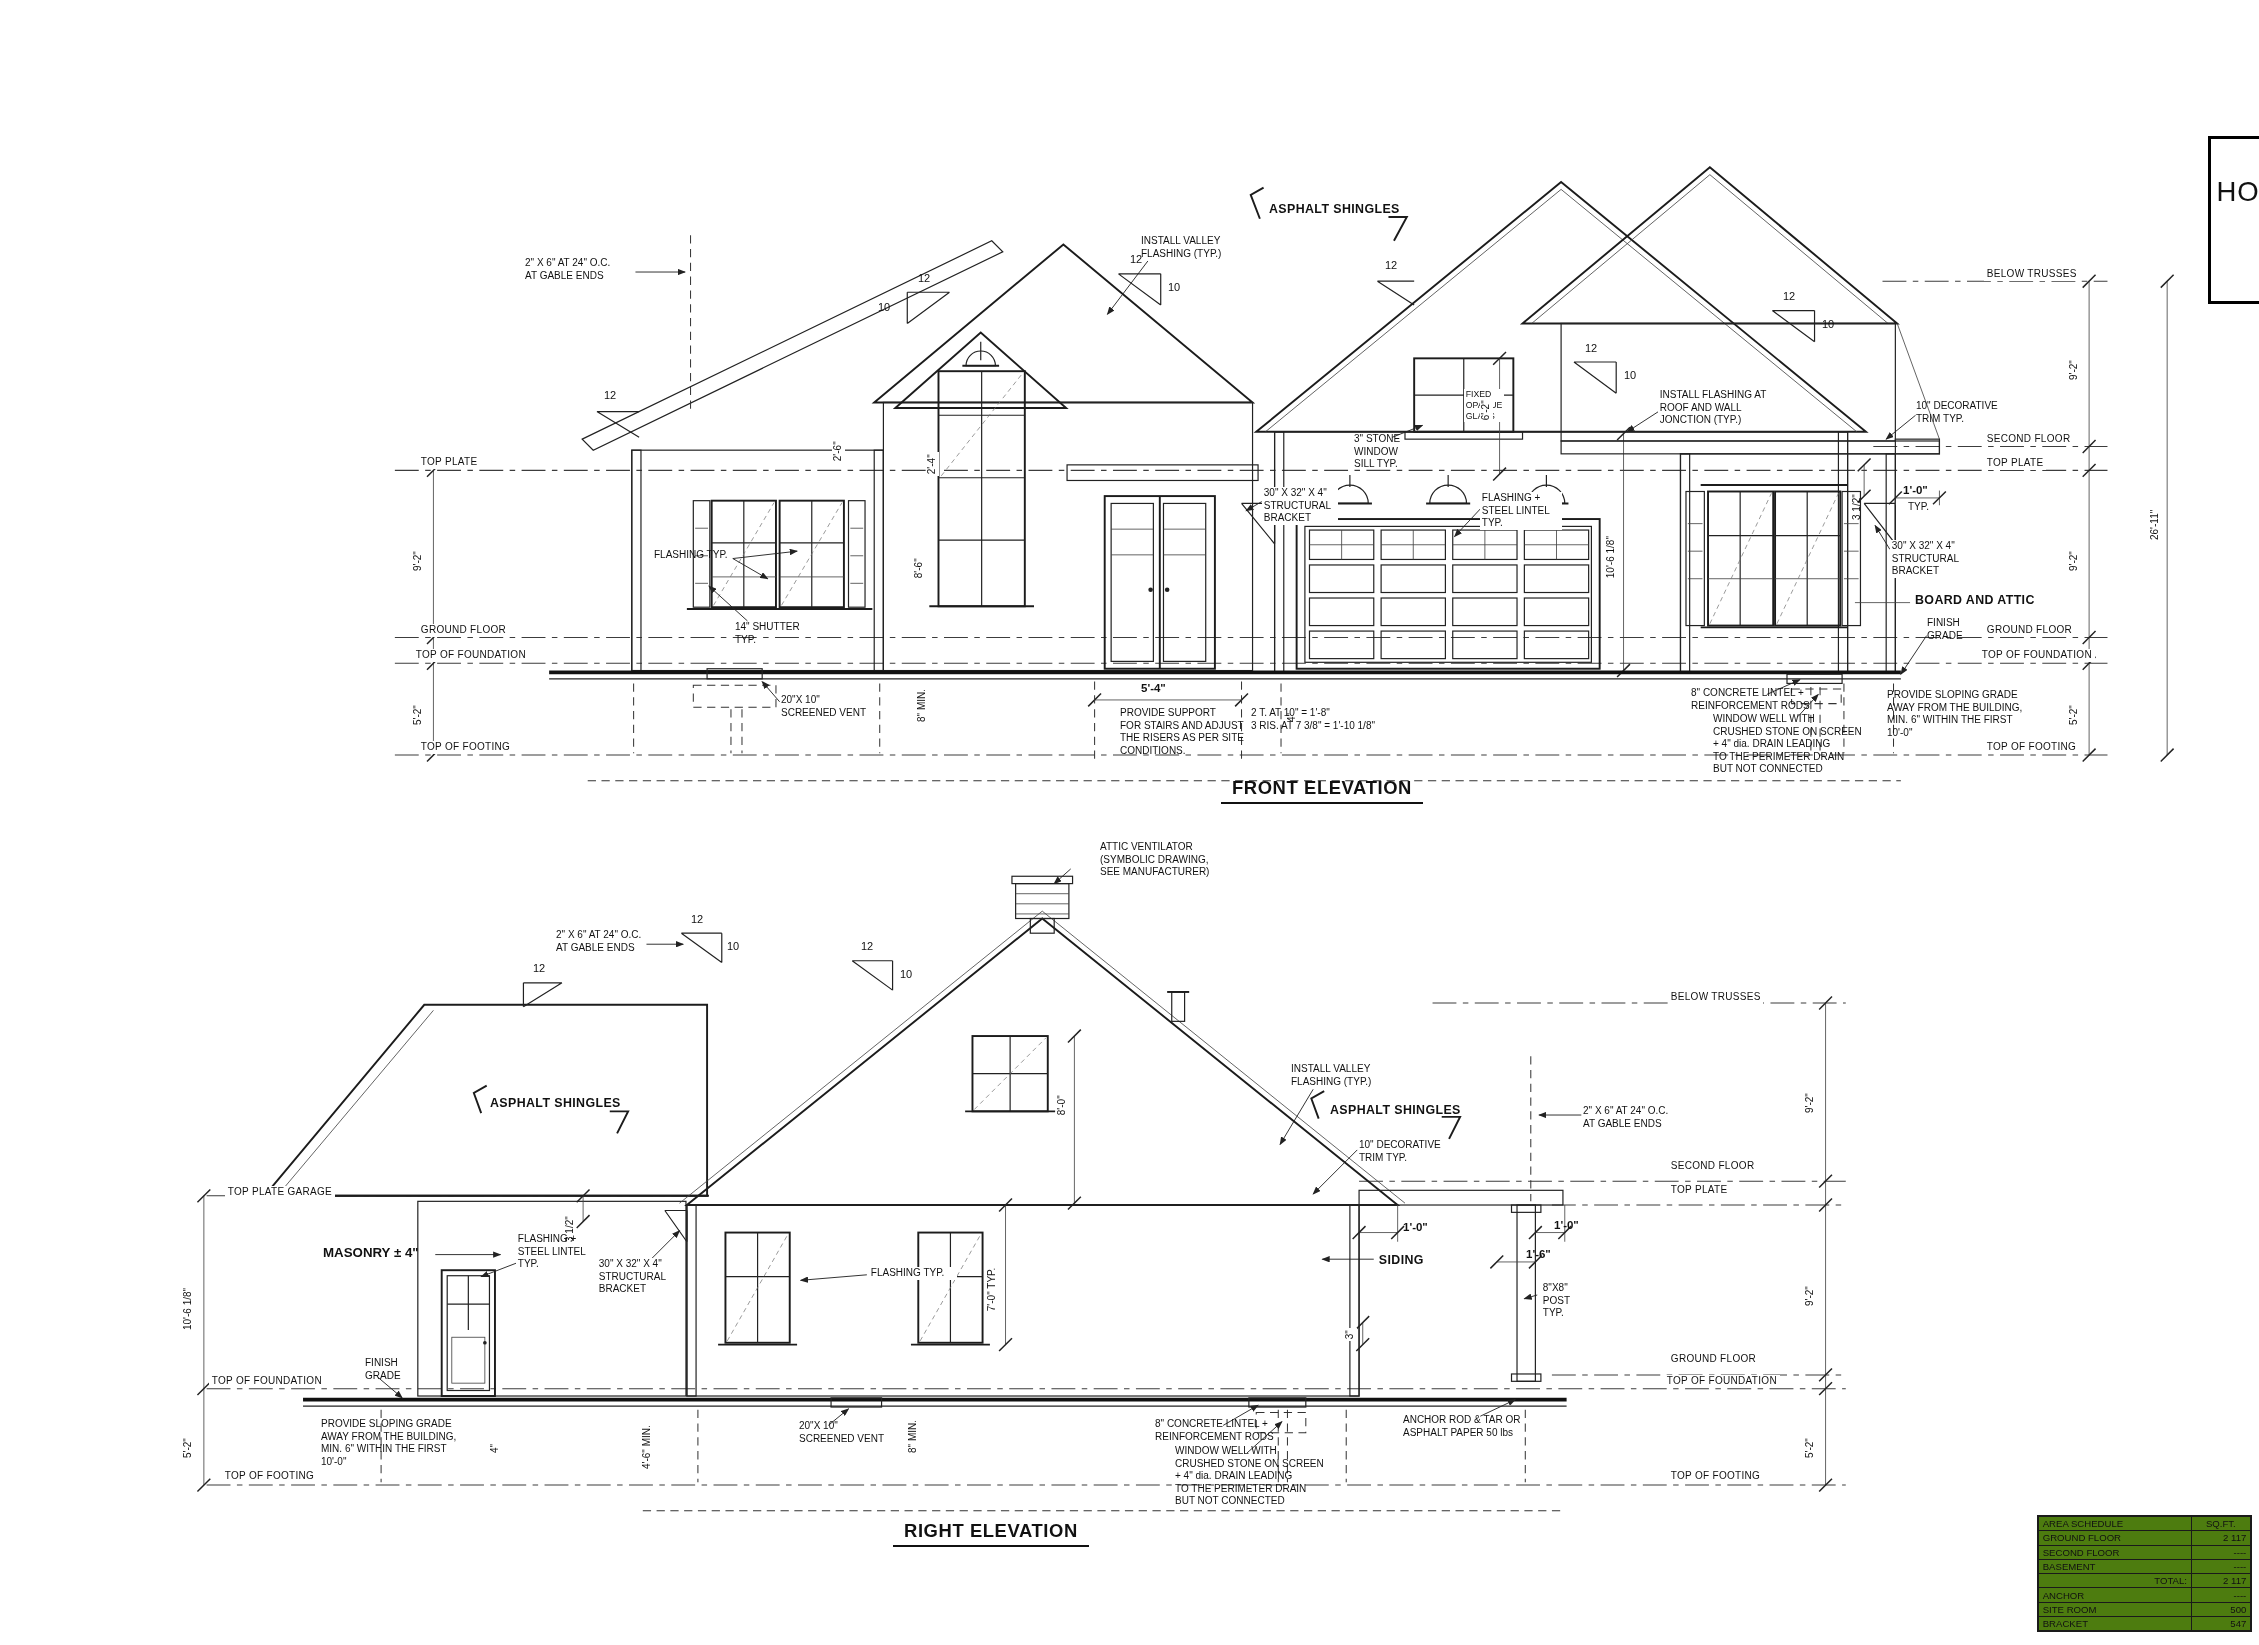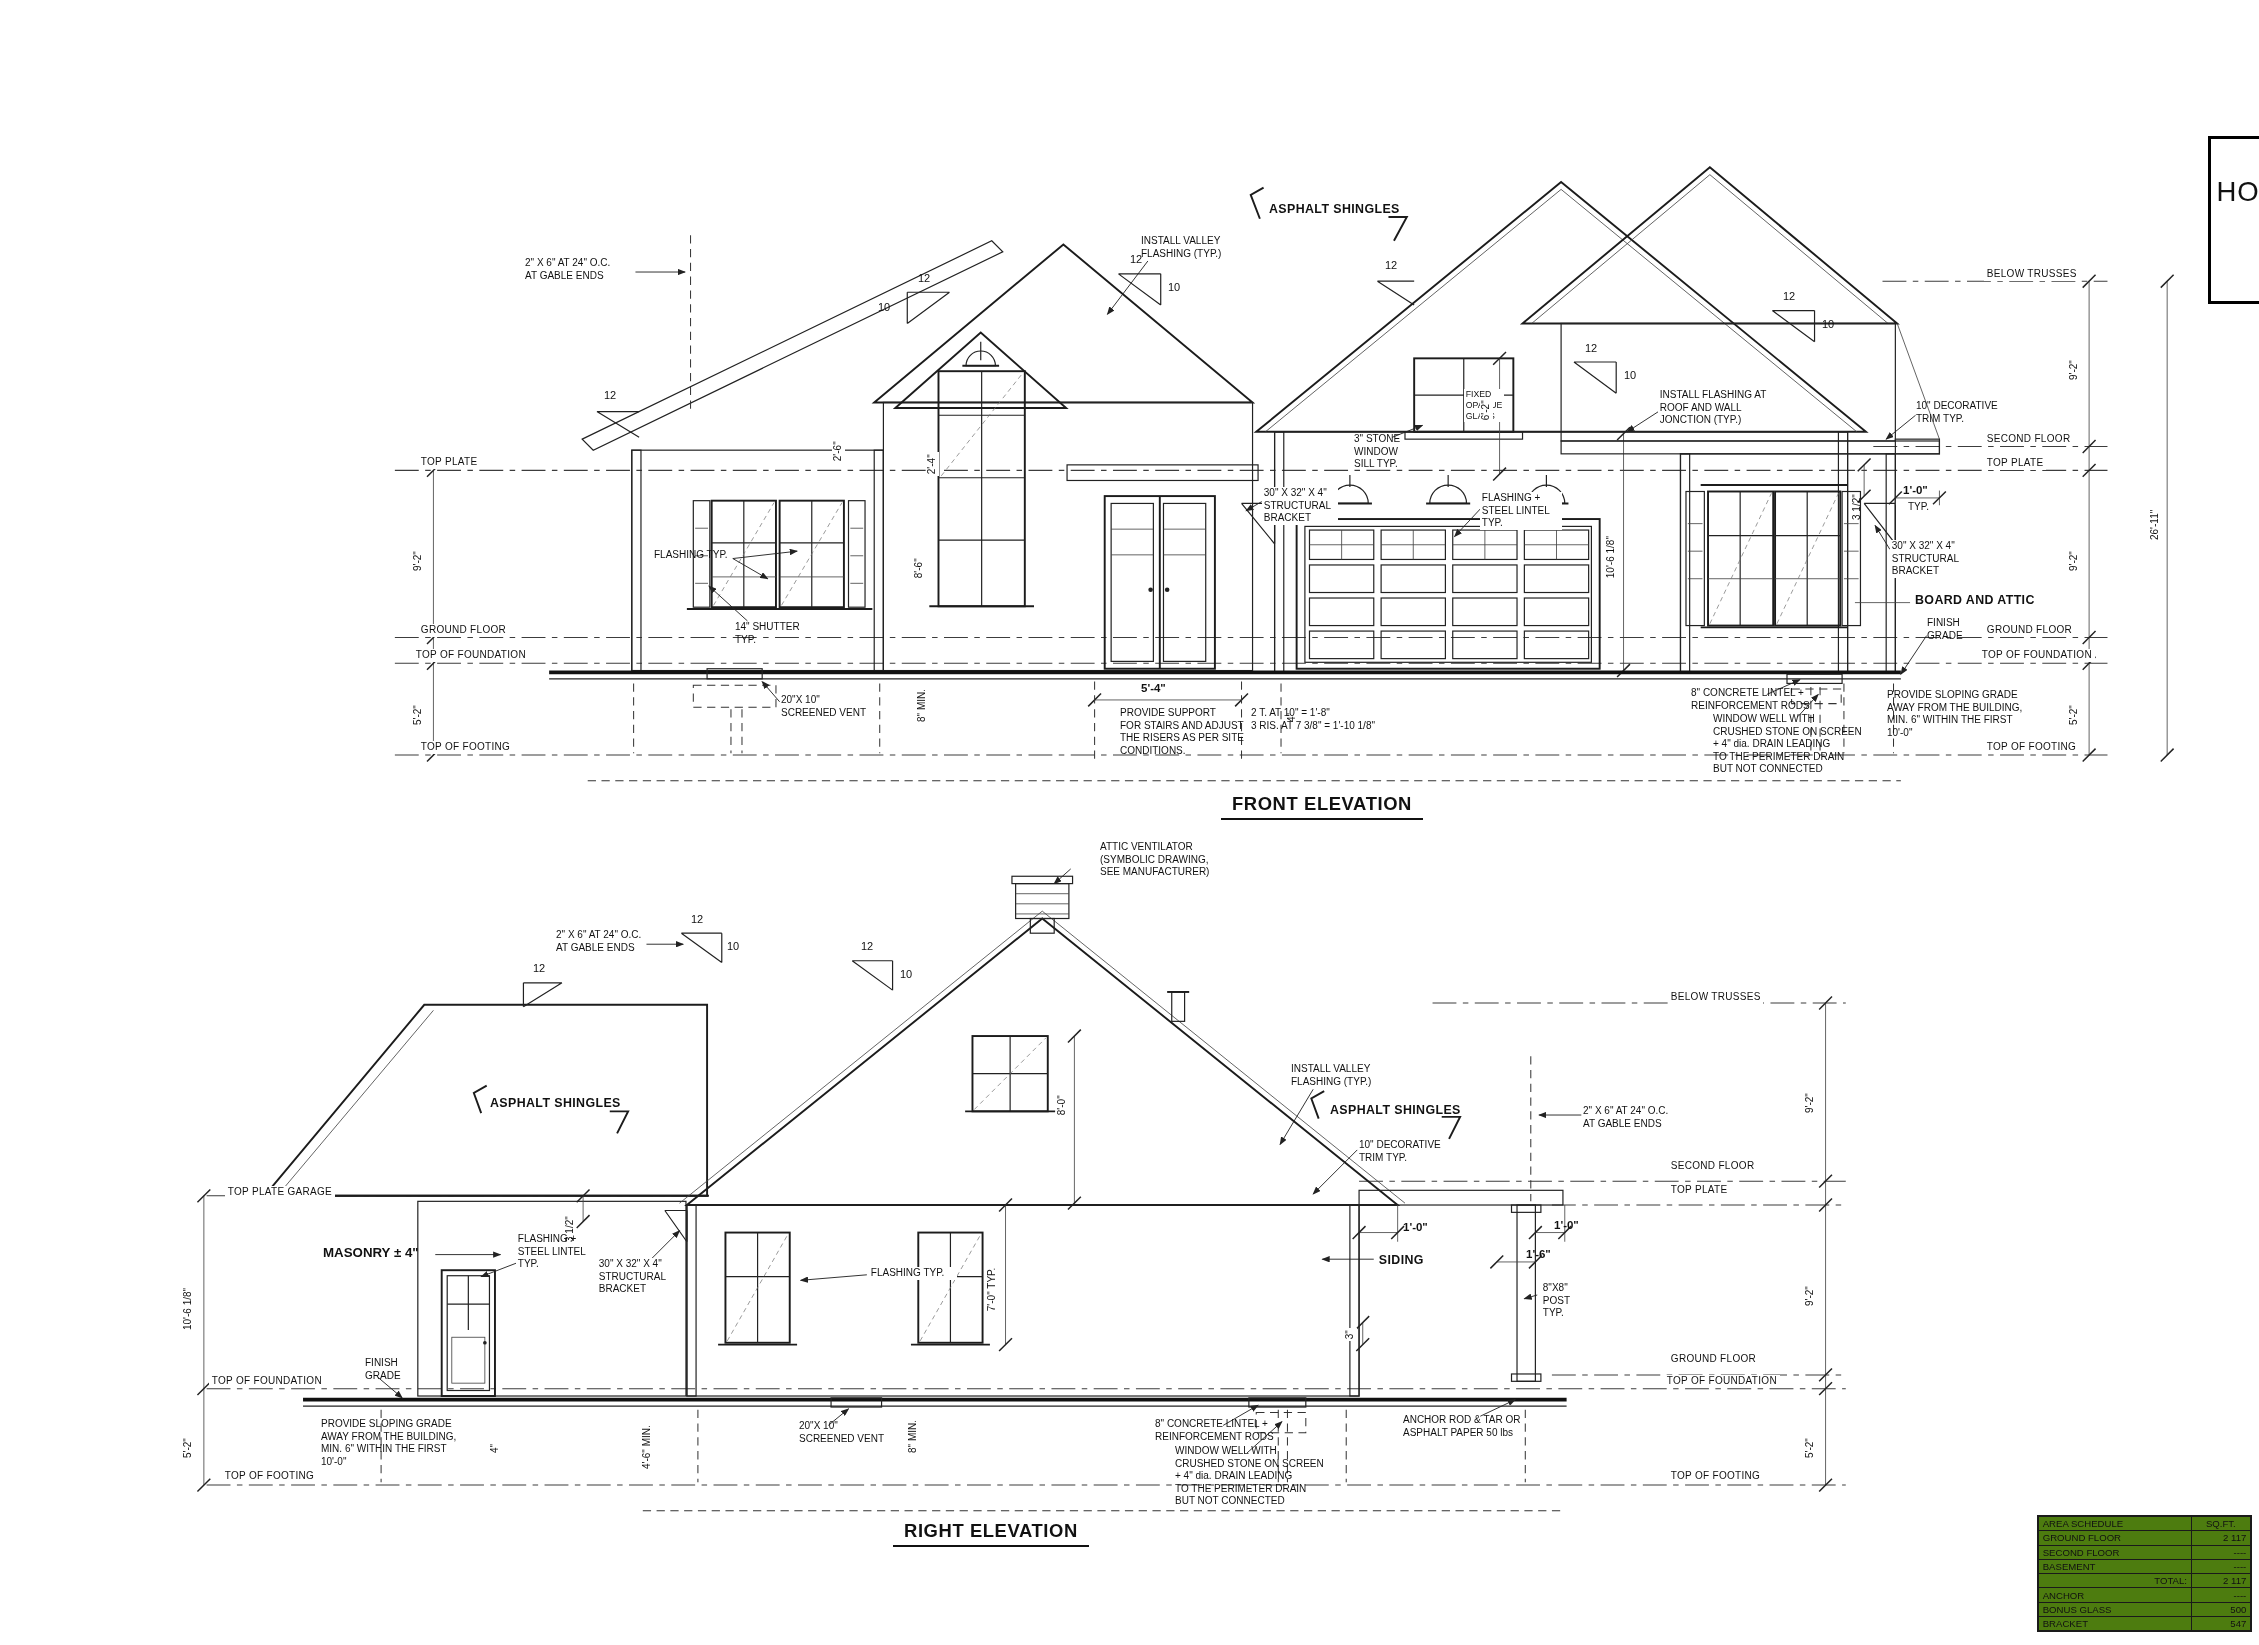--- a/index.html
+++ b/index.html
@@ -450,21 +450,21 @@
 <div class="lb pn" style="left:604px;top:389px">12</div>
 <div class="lb pn" style="left:918px;top:272px">12</div>
 <div class="lb pn" style="left:878px;top:301px">10</div>
 <div class="lb pn" style="left:1130px;top:253px">12</div>
 <div class="lb pn" style="left:1168px;top:281px">10</div>
 <div class="lb pn" style="left:1385px;top:259px">12</div>
 <div class="lb pn" style="left:1585px;top:342px">12</div>
 <div class="lb pn" style="left:1624px;top:369px">10</div>
 <div class="lb pn" style="left:1783px;top:290px">12</div>
 <div class="lb pn" style="left:1822px;top:318px">10</div>
-<div class="lb ttl" style="left:1221px;top:792px">FRONT ELEVATION</div>
+<div class="lb ttl" style="left:1221px;top:776px">FRONT ELEVATION</div>
 
 <div class="lb" style="left:1100px;top:841px;width:129px">ATTIC VENTILATOR
 (SYMBOLIC DRAWING,
 SEE MANUFACTURER)</div>
 <div class="lb" style="left:556px;top:929px;width:106px">2" X 6" AT 24" O.C.
 AT GABLE ENDS</div>
 <div class="lb b13" style="left:490px;top:1096px">ASPHALT SHINGLES</div>
 <div class="lb b14" style="left:323px;top:1245px">MASONRY ± 4"</div>
 <div class="lb bg" style="left:516px;top:1233px;width:78px">FLASHING +
 STEEL LINTEL
@@ -555,21 +555,21 @@
     </tr>
     <tr>
       <td class="tr">TOTAL:</td>
       <td class="v">2 117</td>
     </tr>
     <tr>
       <td>ANCHOR</td>
       <td class="v">----</td>
     </tr>
     <tr>
-      <td>BONUS GLASS</td>
+      <td>SITE ROOM</td>
       <td class="v">500</td>
     </tr>
     <tr>
       <td>BRACKET</td>
       <td class="v">547</td>
     </tr>
   </tbody>
       </table>
 </div>
 

